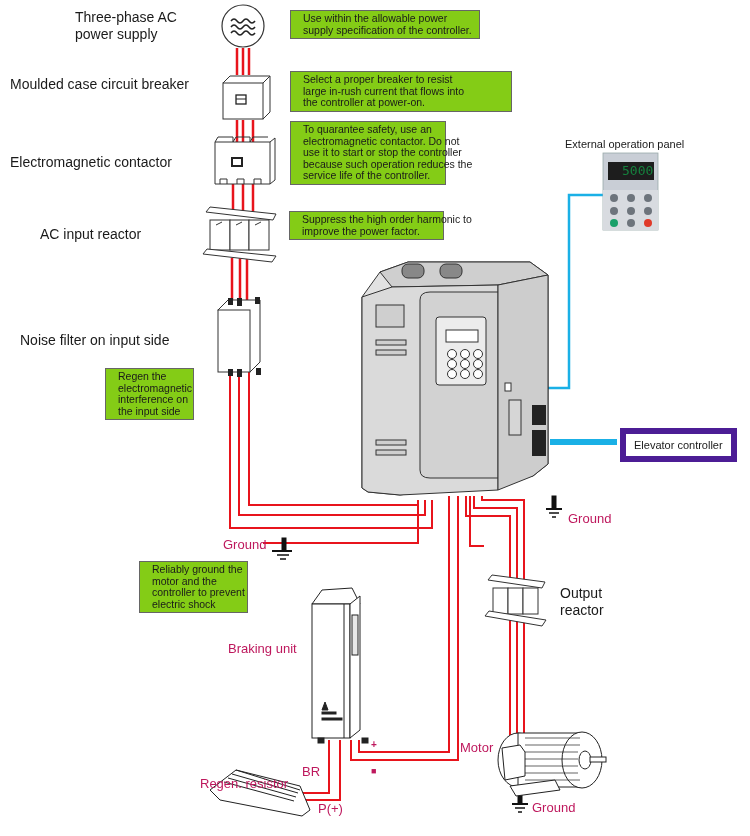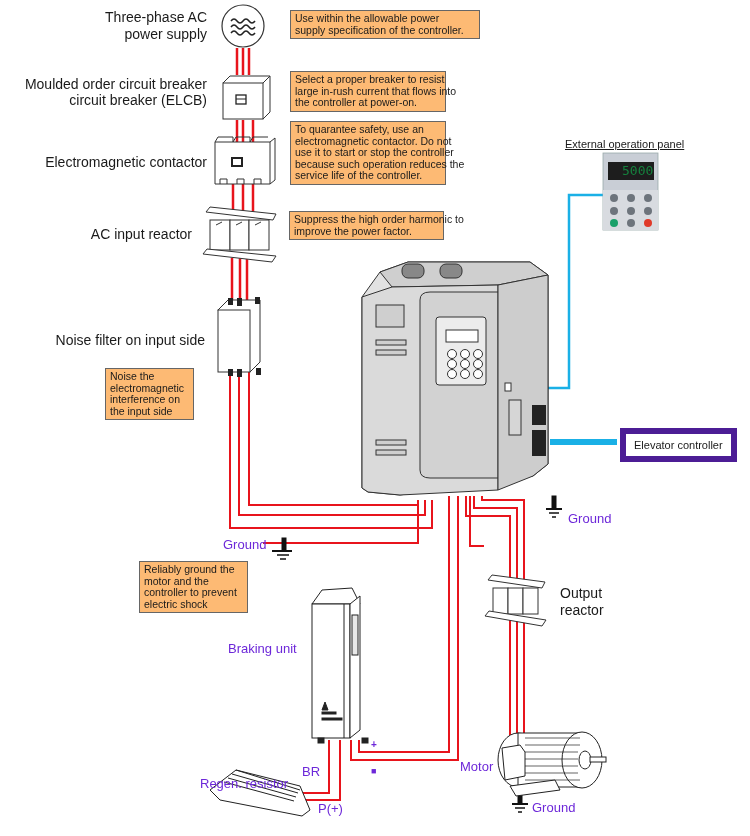--- a/index.html
+++ b/index.html
@@ -1,23 +1,23 @@
 <!DOCTYPE html>
 <html><head>
 <meta charset="utf-8">
 <style>
   html, body { margin:0; padding:0; background:#ffffff; }
   body { width:750px; height:836px; position:relative; overflow:hidden; font-family:"Liberation Sans", sans-serif; color:#1a1a1a; }
   .lbl { position:absolute; font-size:14px; line-height:17px; color:#1a1a1a; white-space:nowrap; }
-  .lbl.right { text-align:right; }
-  .note { position:absolute; border:1px solid #666; background:#fdba74; font-size:10.5px; line-height:11.5px; padding:2px 4px; color:#1a1a1a; box-sizing:border-box; }
+  .lbl.right { text-align:left; }
+  .note { position:absolute; border:1px solid #666; background:#84cc16; font-size:10.5px; line-height:11.5px; padding:2px 12px; color:#1a1a1a; box-sizing:border-box; }
   .note div { white-space:nowrap; }
   svg#wiring { position:absolute; left:0; top:0; }
   .panel-title { position:absolute; font-size:11px; color:#1a1a1a; white-space:nowrap; }
-  .small { position:absolute; font-size:13px; color:#6d28d9; white-space:nowrap; }
+  .small { position:absolute; font-size:13px; color:#be185d; white-space:nowrap; }
   .box-label { position:absolute; border:6px solid #4c1d95; background:#fff; font-size:11px; padding:5px 8px; white-space:nowrap; }
 </style>
 </head>
 <body>
 
 <svg id="wiring" width="750" height="836" viewBox="0 0 750 836">
 
   <g stroke="#e8141c" stroke-width="2.5" fill="none">
     <line x1="237" y1="48" x2="237" y2="75"></line>
       <line x1="243" y1="48" x2="243" y2="75"></line>
@@ -227,78 +227,77 @@
     <path d="M502 748 L520 745 L525 752 L525 776 L505 780 Z"></path>
     <path d="M510 786 L555 780 L560 790 L516 796 Z"></path>
   </g>
 </svg>
 
 <div class="lbl right" style="left:75px; top:9px; width:132px; font-size:14px;">
   <div>Three-phase AC</div>
   <div>power supply</div>
 </div>
 <div class="lbl right" style="left:10px; top:76px; width:197px; font-size:14px; line-height:16px;">
-  <div>Moulded order circuit breaker</div>
-  <div>circuit breaker (ELCB)</div>
+  <div>Moulded case circuit breaker</div>
 </div>
 <div class="lbl right" style="left:10px; top:154px; width:197px;">
   <div>Electromagnetic contactor</div>
 </div>
 <div class="lbl right" style="left:40px; top:226px; width:152px;">
   <div>AC input reactor</div>
 </div>
 <div class="lbl right" style="left:20px; top:332px; width:185px;">
   <div>Noise filter on input side</div>
 </div>
 
 <div class="note" style="left:290px; top:10px; width:190px;">
   <div>Use within the allowable power</div>
   <div>supply specification of the controller.</div>
 </div>
-<div class="note" style="left:290px; top:71px; width:156px;">
+<div class="note" style="left:290px; top:71px; width:222px;">
   <div>Select a proper breaker to resist</div>
   <div>large in-rush current that flows into</div>
   <div>the controller at power-on.</div>
 </div>
 <div class="note" style="left:290px; top:121px; width:156px;">
   <div>To quarantee safety, use an</div>
   <div>electromagnetic contactor. Do not</div>
   <div>use it to start or stop the controller</div>
   <div>because such operation reduces the</div>
   <div>service life of the controller.</div>
 </div>
 <div class="note" style="left:289px; top:211px; width:155px;">
   <div>Suppress the high order harmonic to</div>
   <div>improve the power factor.</div>
 </div>
 <div class="note" style="left:105px; top:368px; width:89px;">
-  <div>Noise the</div>
+  <div>Regen the</div>
   <div>electromagnetic</div>
   <div>interference on</div>
   <div>the input side</div>
 </div>
 <div class="note" style="left:139px; top:561px; width:109px;">
   <div>Reliably ground the</div>
   <div>motor and the</div>
   <div>controller to prevent</div>
   <div>electric shock</div>
 </div>
 
-<div class="panel-title" style="left:565px; top:138px;text-decoration:underline;">External operation panel</div>
+<div class="panel-title" style="left:565px; top:138px;">External operation panel</div>
 <div style="position:absolute; left:622px; top:163px; font-family:'DejaVu Sans Mono', monospace; font-size:13px; color:#15803d; letter-spacing:0px;">5000</div>
 <div class="box-label" style="left:620px; top:428px;">Elevator controller</div>
 
 <div class="small" style="left:568px; top:511px;">Ground</div>
 <div class="small" style="left:223px; top:537px;">Ground</div>
 <div class="small" style="left:532px; top:800px;">Ground</div>
 
 <div class="lbl" style="left:560px; top:585px; line-height:17px;">
   <div>Output</div>
   <div>reactor</div>
 </div>
 
 <div class="small" style="left:228px; top:641px;">Braking unit</div>
 <div class="small" style="left:200px; top:776px;">Regen. resistor</div>
 <div class="small" style="left:302px; top:764px;">BR</div>
 <div class="small" style="left:318px; top:801px;">P(+)</div>
 <div class="small" style="left:371px; top:739px; font-size:10px; font-weight:bold;">+</div>
 <div class="small" style="left:371px; top:766px; font-size:9px;">■</div>
-<div class="small" style="left:460px; top:759px;">Motor</div>
+<div class="small" style="left:460px; top:740px;">Motor</div>
 
 </body></html>

